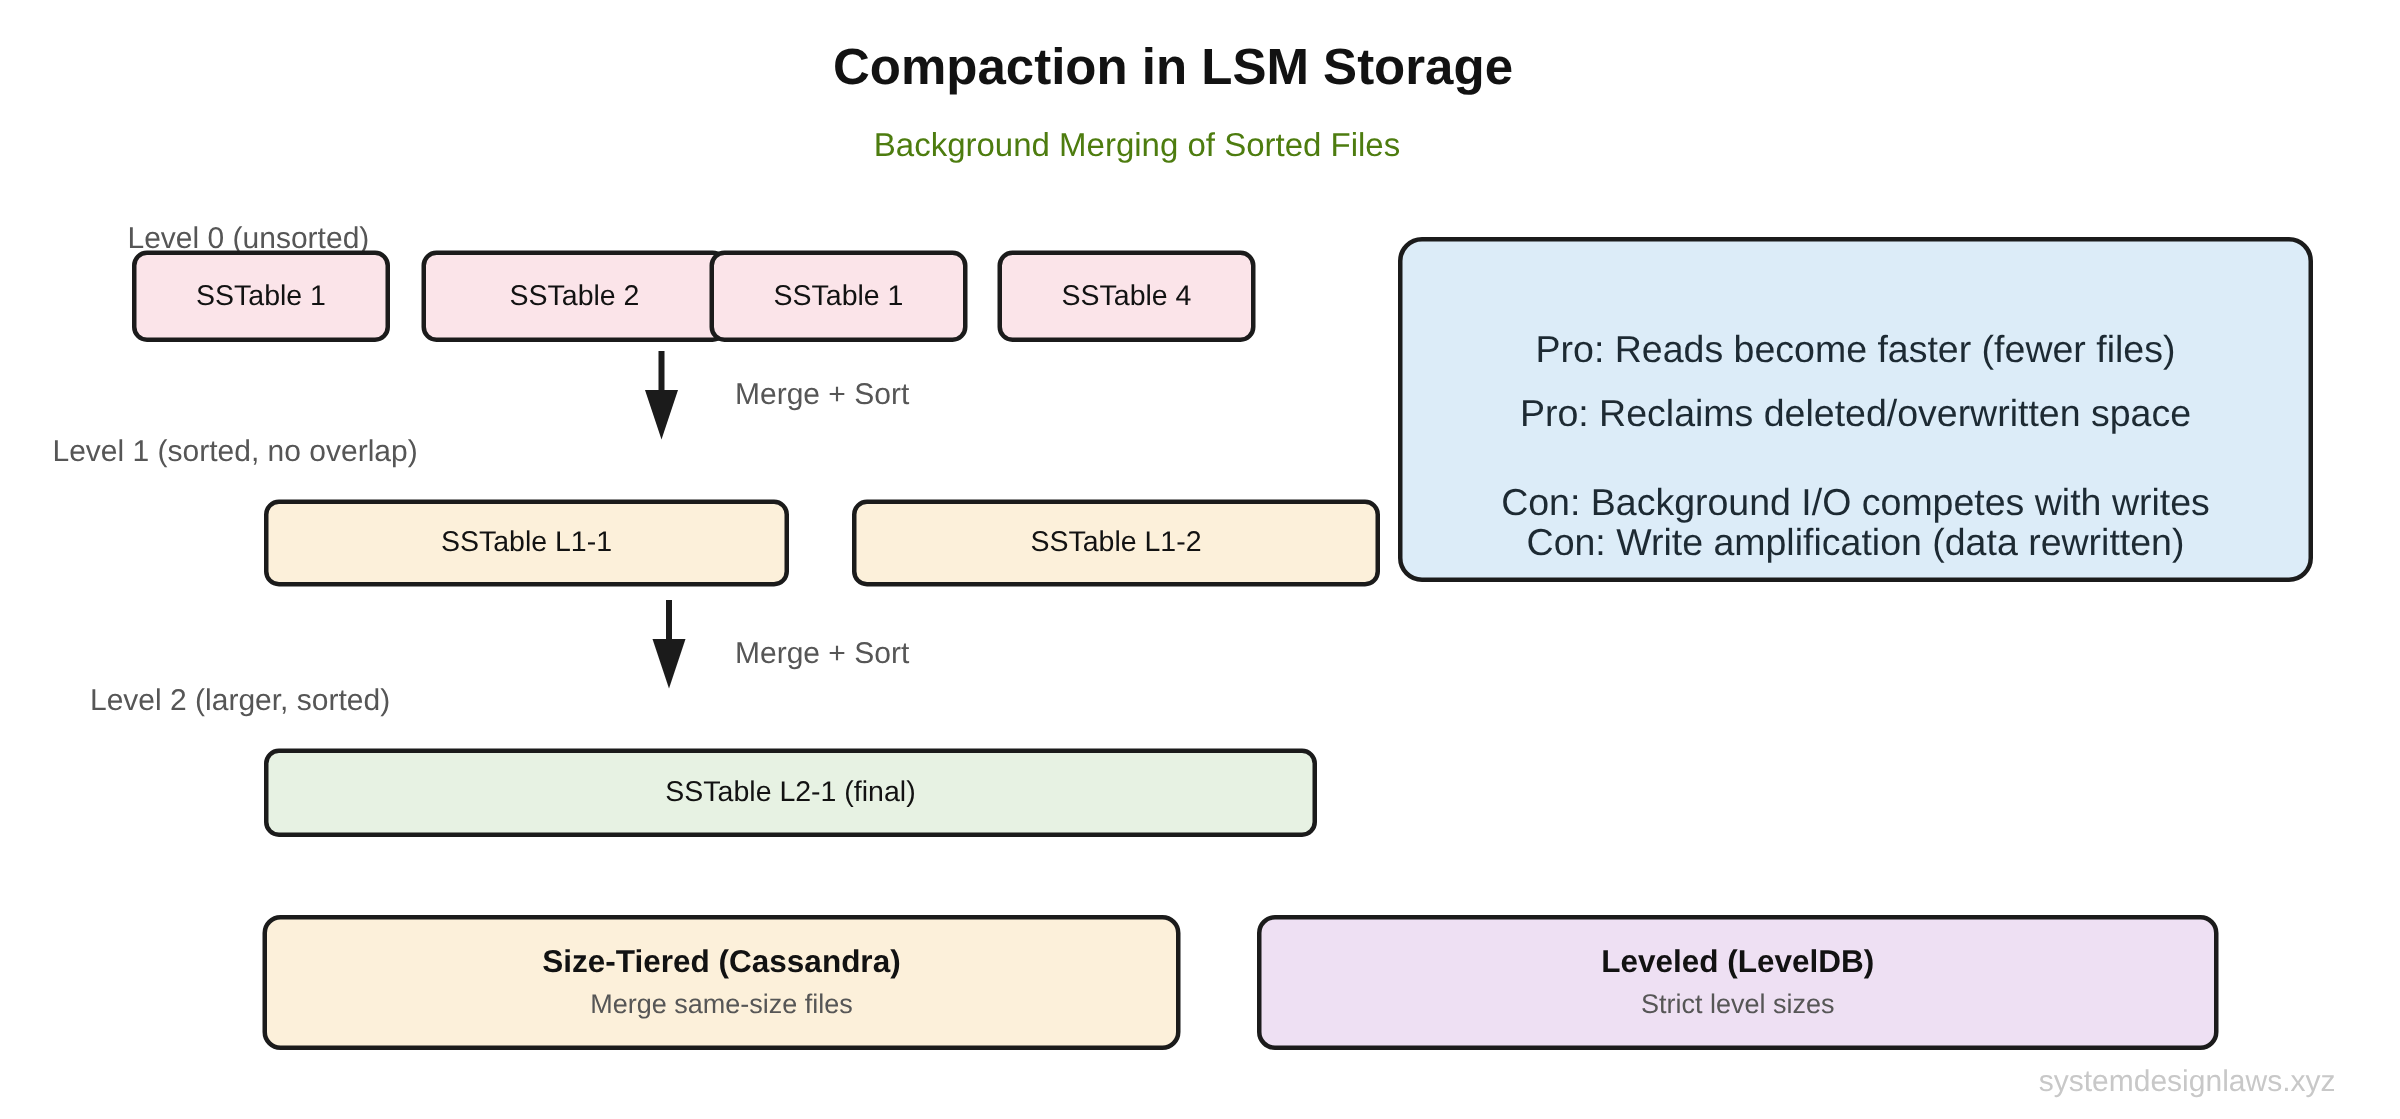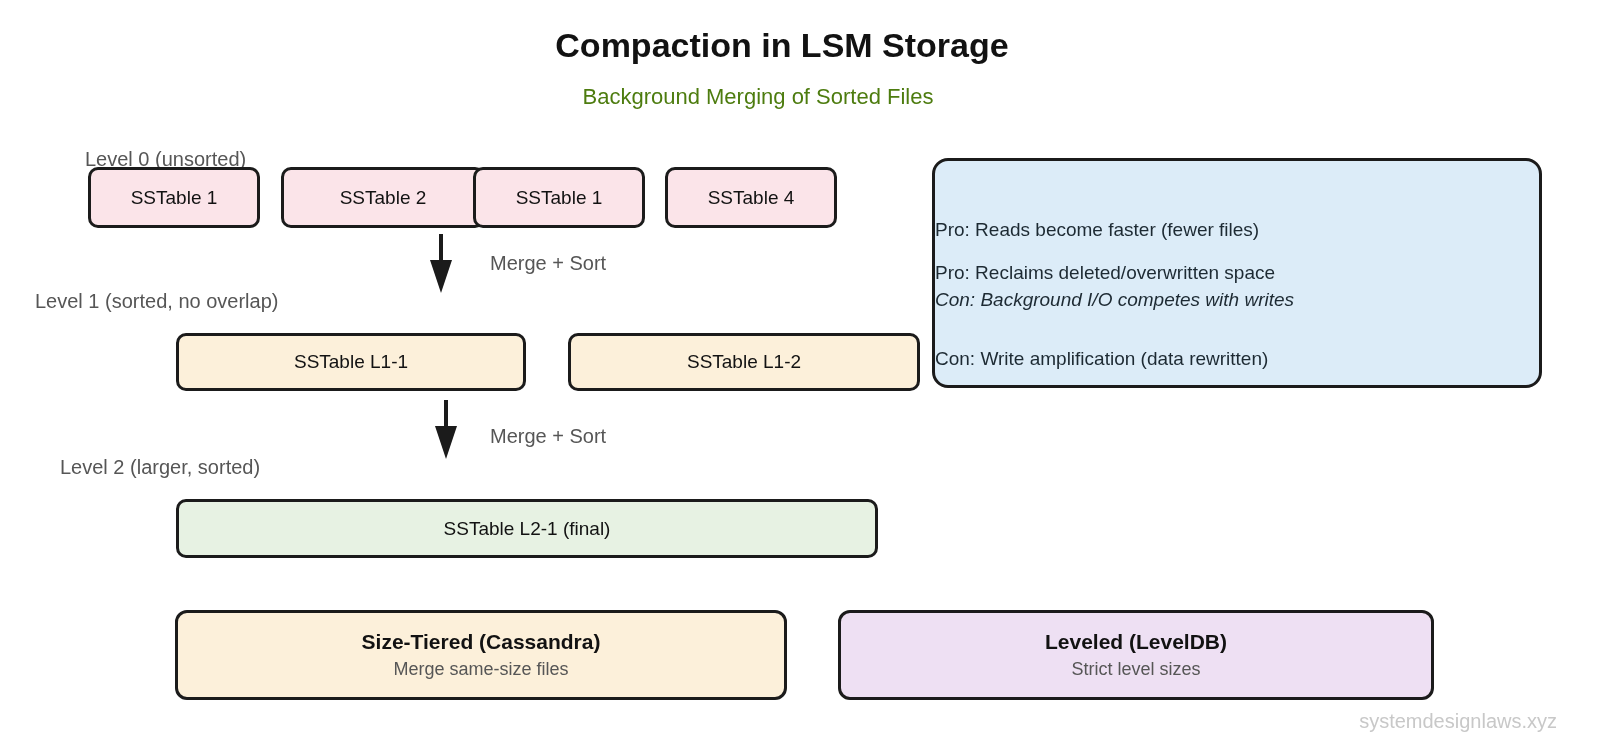--- a/index.html
+++ b/index.html
@@ -54,22 +54,22 @@
     border-top: 33px solid var(--border);
   }
   .merge-label { position: absolute; font-size: 20px; color: var(--gray-text); white-space: nowrap; }
   .panel {
     position: absolute; left: 932px; top: 158px; width: 610px; height: 230px;
     background: var(--blue);
     border: 3px solid var(--border);
     border-radius: 16px;
   }
   .panel-line {
-    position: absolute; left: 0; width: 100%; 
-    font-size: 19px; color: var(--panel-text); white-space: nowrap;
+    position: absolute; left: 0; width: 100%; text-align: center;
+    font-size: 25px; color: var(--panel-text); white-space: nowrap;
   }
   .panel-title-overlay {
     position: absolute; left: 0; top: 96px; width: 100%; text-align: center;
     font-size: 21px; font-weight: 700; color: var(--dark-text); white-space: nowrap;
   }
   .strategy {
     position: absolute; top: 610px; height: 90px;
     background: var(--cream);
     border: 3.5px solid var(--border);
     border-radius: 12px;
@@ -113,28 +113,28 @@
       <div class="head"></div>
   </div>
   <div class="merge-label" style="left:490px; top:425px;">Merge + Sort</div>
 
   <div class="level-label" style="left:60px; top:456px;">Level 2 (larger, sorted)</div>
   <div class="box green" style="left:176px; top:499px; width:702px; height:59px;">SSTable L2-1 (final)</div>
 
   <div class="panel">
     <div class="panel-line" style="top:58px;">Pro: Reads become faster (fewer files)</div>
     <div class="panel-line" style="top:101px;">Pro: Reclaims deleted/overwritten space</div>
-    <div class="panel-line" style="top:128px;font-style:italic;">Con: Background I/O competes with writes</div>
+    <div class="panel-line" style="top:160px;">Con: Background I/O competes with writes</div>
     <div class="panel-line" style="top:187px;">Con: Write amplification (data rewritten)</div>
   </div>
 
   <div class="strategy" style="left:175px; width:612px;">
     <div class="s-title">Size-Tiered (Cassandra)</div>
     <div class="s-sub">Merge same-size files</div>
   </div>
-  <div class="strategy purple" style="left:838px; width:596px;">
+  <div class="strategy purple" style="left:838px; width:641px;">
     <div class="s-title">Leveled (LevelDB)</div>
     <div class="s-sub">Strict level sizes</div>
   </div>
 
   <div class="watermark">systemdesignlaws.xyz</div>
 
 </div>
 
 </body></html>

